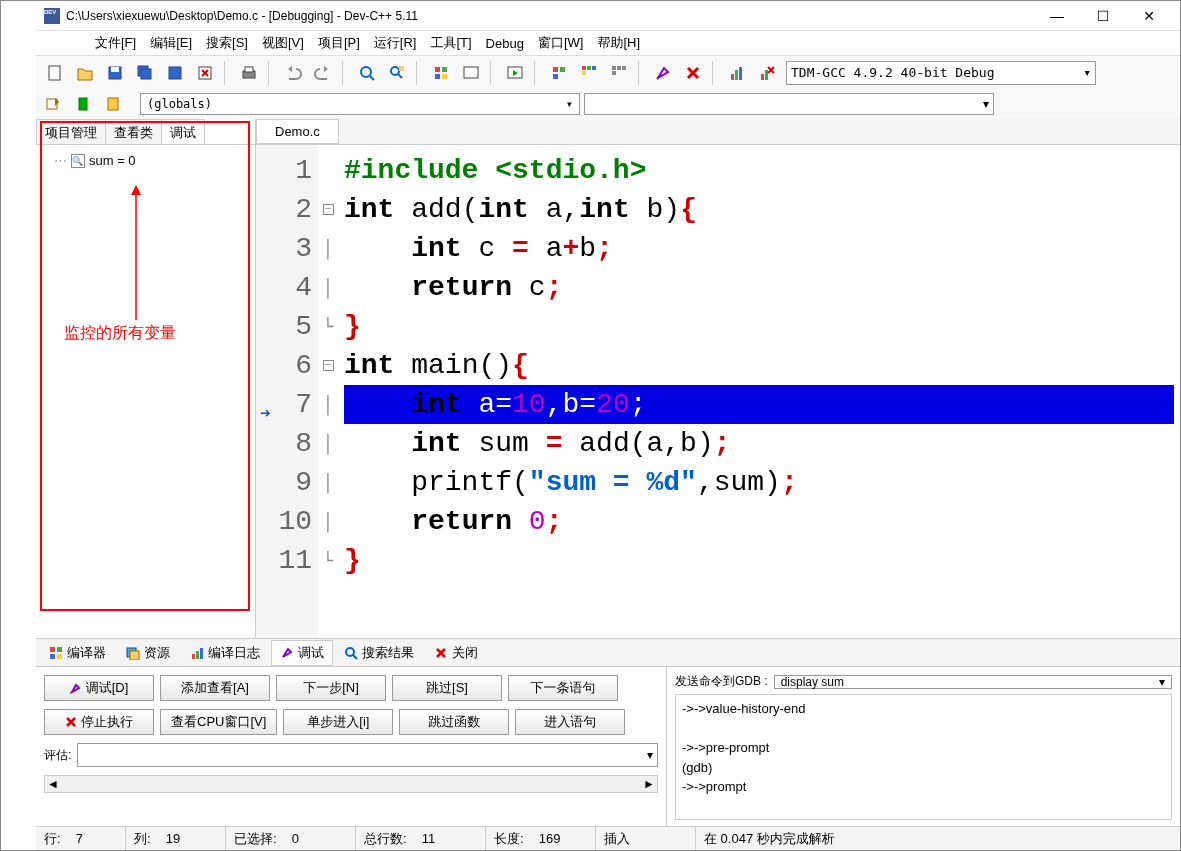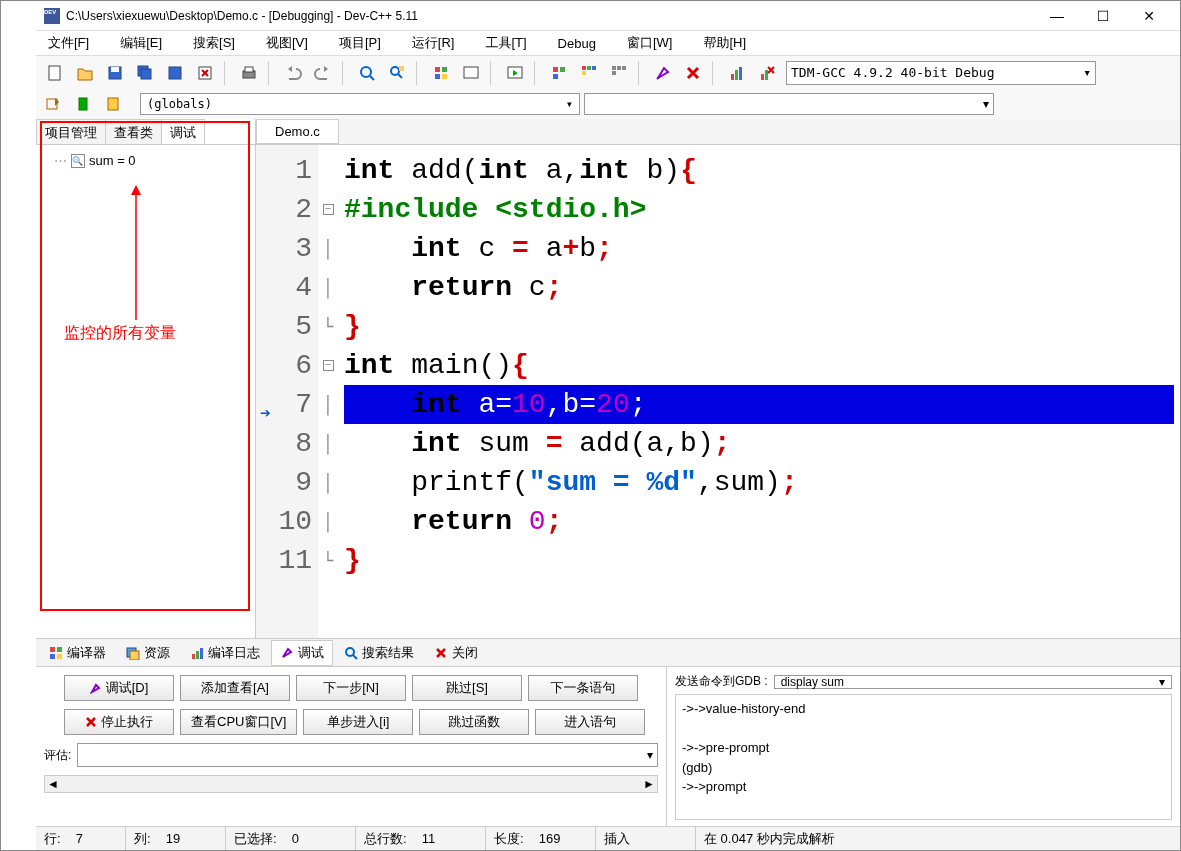--- a/index.html
+++ b/index.html
@@ -4,21 +4,21 @@
 <style>
 * { box-sizing: border-box; margin: 0; padding: 0; }
 body { font-family: "Microsoft YaHei", Tahoma, sans-serif; font-size: 12px; background: #f0f0f0; width: 1181px; height: 851px; overflow: hidden; position: relative; }
 .window { width: 1181px; height: 851px; background: #fff; border: 1px solid #888; display: flex; flex-direction: column; padding-left: 35px; }
 .titlebar { height: 30px; background: #fff; display: flex; align-items: center; padding: 0 8px; border-bottom: 1px solid #ddd; }
 .titlebar .app-icon { width: 16px; height: 16px; background: #3b5998; margin-right: 6px; display: inline-block; position: relative; }
 .titlebar .app-icon::after { content: "DEV"; position: absolute; top: 1px; left: 0; color: #fff; font-size: 6px; font-weight: bold; }
 .titlebar .title { flex: 1; font-size: 12px; color: #000; }
 .titlebar .win-controls { display: flex; gap: 0; }
 .titlebar .win-btn { width: 46px; height: 28px; display: flex; align-items: center; justify-content: center; font-size: 14px; cursor: pointer; }
-.menubar { height: 24px; display: flex; align-items: center; padding: 0 6px; gap: 19px; }
+.menubar { height: 24px; display: flex; align-items: center; padding: 0 6px; gap: 2px; margin-left: 47px; }
 .menubar .menu-item { padding: 2px 6px; cursor: pointer; font-size: 13px; }
 .toolbar { height: 34px; display: flex; align-items: center; padding: 2px 4px; gap: 0; border-top: 1px solid #ddd; background: #f8f8f8; }
 .toolbar .tb-btn { width: 28px; height: 28px; display: flex; align-items: center; justify-content: center; cursor: pointer; border: 1px solid transparent; margin: 0 1px; }
 .toolbar .sep { width: 6px; height: 24px; border-left: 1px solid #ccc; margin: 0 4px; }
 .toolbar .compiler-select { flex: 1; max-width: 310px; height: 24px; border: 1px solid #999; font-family: monospace; font-size: 13px; padding: 0 4px; margin-left: 4px; background:#fff; display:flex; align-items:center; justify-content:space-between;}
 .toolbar2 { height: 30px; display: flex; align-items: center; padding: 2px 4px; gap: 4px; background: #f8f8f8; }
 .toolbar2 .tb-btn { width: 26px; height: 26px; display: flex; align-items: center; justify-content: center; cursor: pointer; }
 .toolbar2 .globals-select { width: 440px; height: 22px; border: 1px solid #999; font-family: monospace; font-size: 12px; padding: 0 6px; margin-left: 10px; background:#fff; display:flex; align-items:center; justify-content:space-between;gap:42px;}
 .toolbar2 .second-select { width: 410px; height: 22px; border: 1px solid #999; background:#fff; display:flex; align-items:center; justify-content:flex-end; padding:0 4px;}
 .main { flex: 1; display: flex; min-height: 0; }
@@ -50,21 +50,21 @@
 .pp { color: #008000; font-weight: bold; }
 .br { color: #d00000; font-weight: bold; }
 .num { color: #c000c0; }
 .str { color: #0060d0; font-weight: bold; }
 .bottom-tabs { height: 28px; display: flex; align-items: center; border-top: 1px solid #ccc; background: #f4f4f4; padding: 0 4px; gap: 2px; }
 .bottom-tab { display: flex; align-items: center; gap: 4px; padding: 3px 8px; cursor: pointer; font-size: 13px; border: 1px solid transparent; }
 .bottom-tab.active { background: #fff; border-color: #ccc; }
 .bt-icon { width: 14px; height: 14px; display: inline-block; }
 .debug-panel { height: 160px; border-top: 1px solid #ccc; display: flex; }
 .debug-left { width: 630px; padding: 8px; display: flex; flex-direction: column; gap: 8px; }
-.btn-row { display: flex; gap: 6px; margin-left: 20px; }
+.btn-row { display: flex; gap: 6px; }
 .dbg-btn { height: 26px; padding: 0 10px; border: 1px solid #999; background: linear-gradient(#fff,#e8e8e8); cursor: pointer; font-size: 13px; display: flex; align-items: center; gap: 4px; min-width: 110px; justify-content: center; }
 .eval-row { display: flex; align-items: center; gap: 6px; }
 .eval-row select, .eval-row .combo { flex: 1; height: 24px; border: 1px solid #999; background:#fff; display:flex; align-items:center; justify-content:flex-end; padding:0 4px;}
 .debug-left .hscroll { height: 18px; border: 1px solid #ccc; background: #f0f0f0; display: flex; justify-content: space-between; padding: 0 2px; align-items: center; }
 .debug-right { flex: 1; border-left: 1px solid #ccc; padding: 6px 8px; display: flex; flex-direction: column; }
 .gdb-row { display: flex; align-items: center; gap: 6px; margin-bottom: 4px; }
 .gdb-row .combo { flex: 1; height: 14px; border: 1px solid #999; padding: 0 6px; background:#fff; display:flex; align-items:center; justify-content:space-between;}
 .gdb-output { flex: 1; border: 1px solid #ccc; padding: 4px 6px; font-size: 13px; line-height: 1.5; background: #fff; overflow: auto; }
 .statusbar { height: 24px; border-top: 1px solid #ccc; display: flex; align-items: center; font-size: 13px; background: #f4f4f4; }
 .statusbar .cell { padding: 0 8px; border-right: 1px solid #ccc; height: 100%; display: flex; align-items: center; gap: 4px; }
@@ -338,22 +338,22 @@
               <span style="color:#888;">│</span>
             </div>
             <div class="fc">
               <span style="color:#888;">│</span>
             </div>
             <div class="fc">
               <span style="color:#888;">└</span>
             </div>
           </div>
         <div class="code" id="code">
+            <div class="cl"><span class="pp">#include &lt;stdio.h&gt;</span></div>
             <div class="cl"><span class="kw">int</span> add(<span class="kw">int</span> a,<span class="kw">int</span> b)<span class="br">{</span></div>
-            <div class="cl"><span class="pp">#include &lt;stdio.h&gt;</span></div>
             <div class="cl">    <span class="kw">int</span> c <span class="br">=</span> a<span class="br">+</span>b<span class="br">;</span></div>
             <div class="cl">    <span class="kw">return</span> c<span class="br">;</span></div>
             <div class="cl"><span class="br">}</span></div>
             <div class="cl"><span class="kw">int</span> main()<span class="br">{</span></div>
             <div class="cl hl">    <span class="kw">int</span> a=<span class="num">10</span>,b=<span class="num">20</span>;</div>
             <div class="cl">    <span class="kw">int</span> sum <span class="br">=</span> add(a,b)<span class="br">;</span></div>
             <div class="cl">    printf(<span class="str">"sum = %d"</span>,sum)<span class="br">;</span></div>
             <div class="cl">    <span class="kw">return</span> <span class="num">0</span><span class="br">;</span></div>
             <div class="cl"><span class="br">}</span></div>
           </div>

